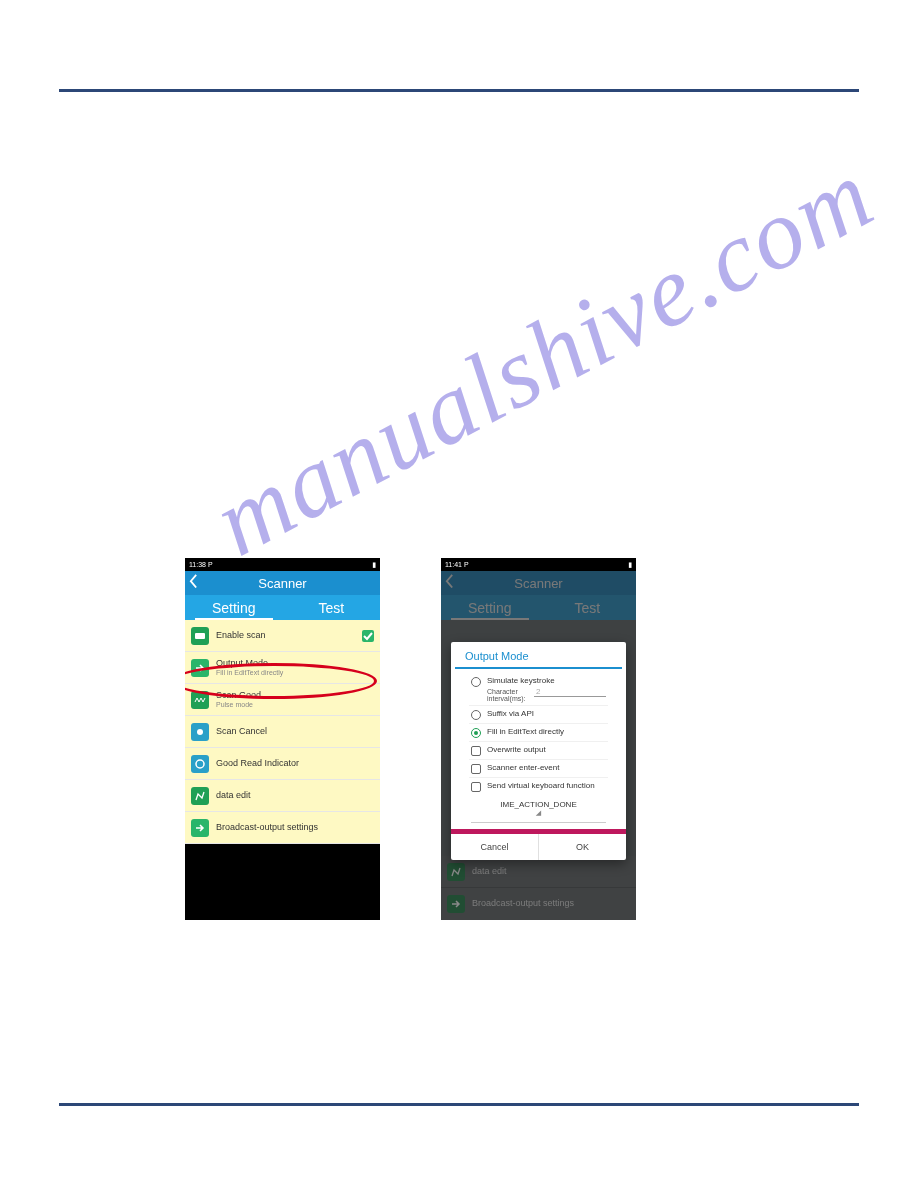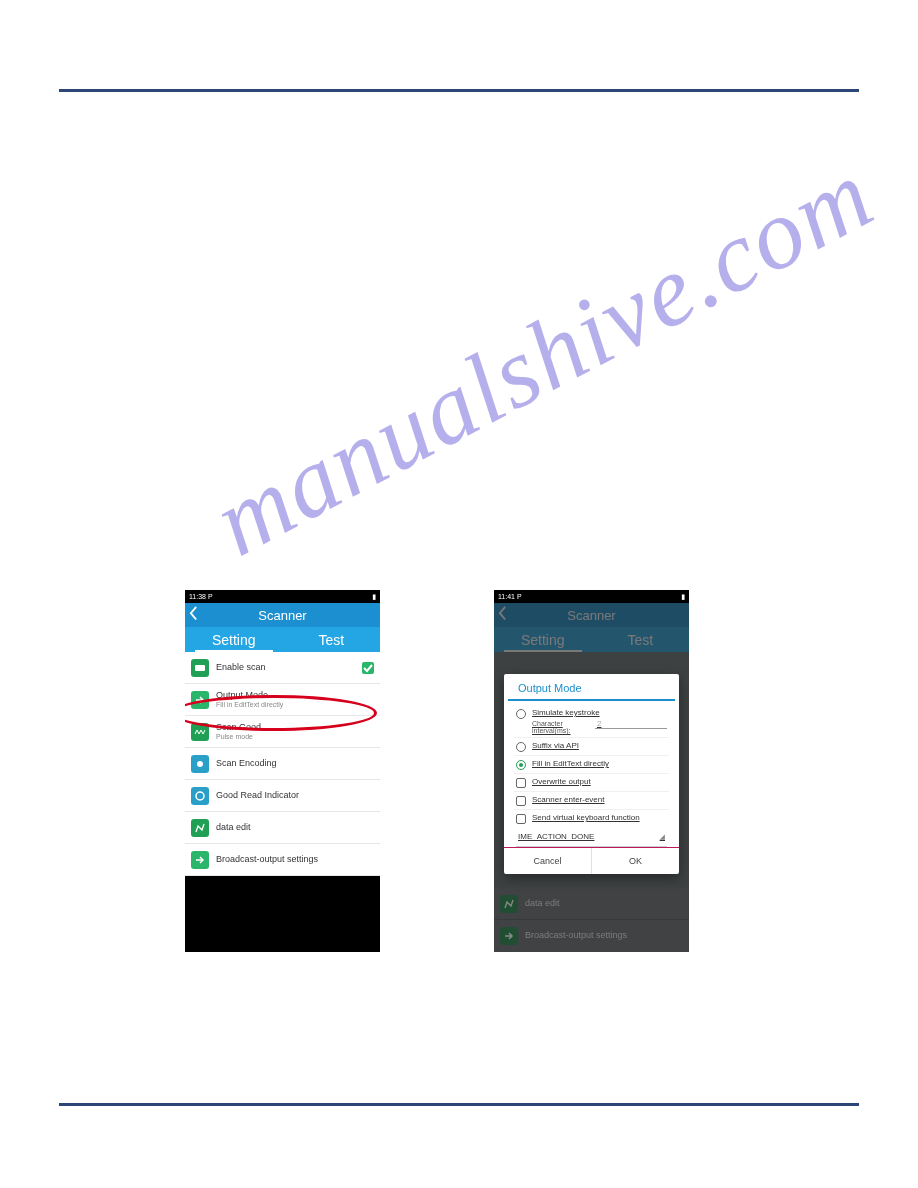--- a/index.html
+++ b/index.html
@@ -34,24 +34,24 @@
     color: rgba(120,110,220,0.55);
     font-style: italic;
     font-family: "Times New Roman", serif;
     transform: rotate(-28deg);
     pointer-events: none;
     letter-spacing: 2px;
     z-index: 50;
   }
   .phones {
     position: absolute;
-    top: 590px;
+    top: 558px;
     left: 185px;
     display: flex;
-    gap: 114px;
+    gap: 61px;
   }
   .phone {
     width: 195px;
     height: 362px;
     background: #000;
     position: relative;
     overflow: hidden;
     font-size: 9px;
     color: #333;
   }
@@ -103,21 +103,21 @@
     bottom: 0;
     left: 10%;
     right: 10%;
     height: 2px;
     background: #fff;
   }
   .settings-list {
     background: #eceeef;
   }
   .setting-row {
-    background: #ffffff;
+    background: #fef9c3;
     min-height: 32px;
     display: flex;
     align-items: center;
     padding: 4px 6px;
     border-bottom: 1px solid #e6e6e6;
     gap: 7px;
     position: relative;
   }
   .row-icon {
     width: 18px;
@@ -169,21 +169,21 @@
     z-index: 20;
     padding: 0;
   }
   .dialog-title {
     color: #1b8fcf;
     font-size: 11px;
     padding: 8px 10px 5px;
     border-bottom: 2px solid #1b8fcf;
     margin: 0 4px;
   }
-  .dialog-body { padding: 4px 10px 0; text-decoration: underline; }
+  .dialog-body { padding: 4px 18px 0; }
   .opt-row {
     display: flex;
     align-items: flex-start;
     gap: 6px;
     padding: 3px 2px;
     font-size: 8px;
     border-bottom: 1px solid #f0f0f0;
   }
   .radio, .chk {
     width: 10px; height: 10px; flex-shrink: 0; margin-top: 1px;
@@ -208,25 +208,26 @@
     padding-left: 2px;
   }
   .ime-row {
     border-bottom: 1px solid #ccc;
     font-size: 8px;
     padding: 3px 2px 5px 2px;
     margin: 2px 2px 0;
     display: flex;
     justify-content: space-between;
     align-items: center;
+    flex-direction: column;
   }
   .dialog-buttons {
     display: flex;
-    border-top: 1px solid #be185d;
-    margin-top: 0;
+    border-top: 5px solid #be185d;
+    margin-top: 6px;
     align-items: flex-end;
   }
   .dialog-btn {
     flex: 1;
     text-align: center;
     padding: 8px 0;
     font-size: 9px;
     color: #444;
   }
   .dialog-btn + .dialog-btn { border-left: 1px solid #e0e0e0; }
@@ -307,21 +308,21 @@
         </div>
       </div>
 
       <div class="setting-row">
         <div class="row-icon" style="background:#2aa0c8">
           <svg viewBox="0 0 12 12">
               <circle cx="6" cy="6" r="3" fill="#fff"></circle>
             </svg>
         </div>
         <div class="row-labels">
-            <span>Scan Encoding</span>
+            <span>Scan Cancel</span>
           </div>
       </div>
 
 
       <div class="setting-row">
         <div class="row-icon" style="background:#2aa0c8">
           <svg viewBox="0 0 12 12">
               <circle cx="6" cy="6" r="4" stroke="#fff" stroke-width="1.5" fill="none"></circle>
             </svg>
         </div>

